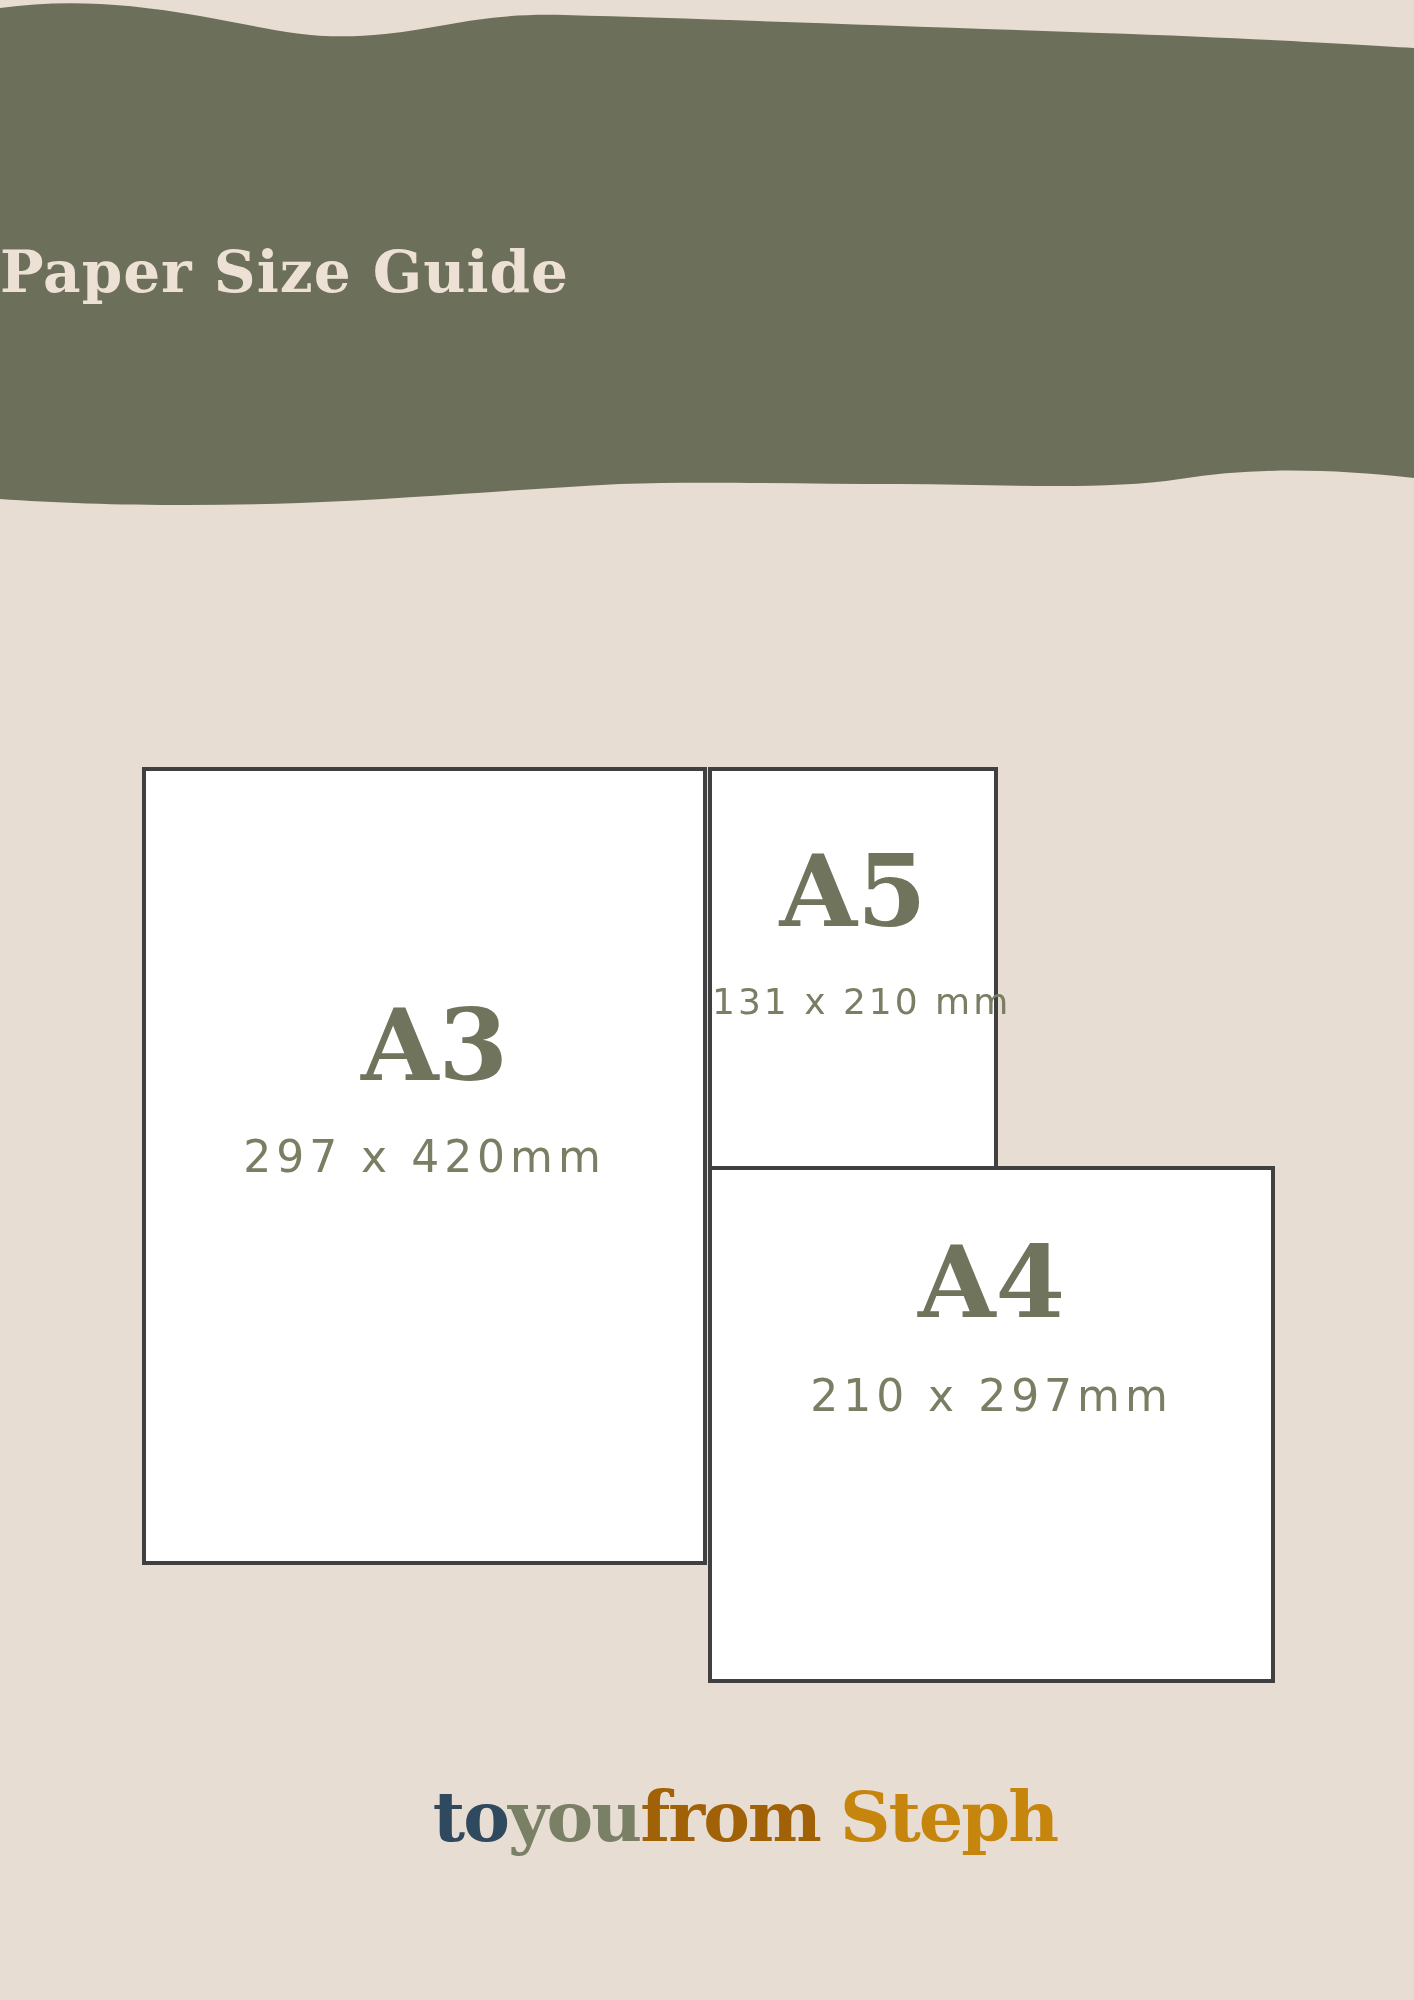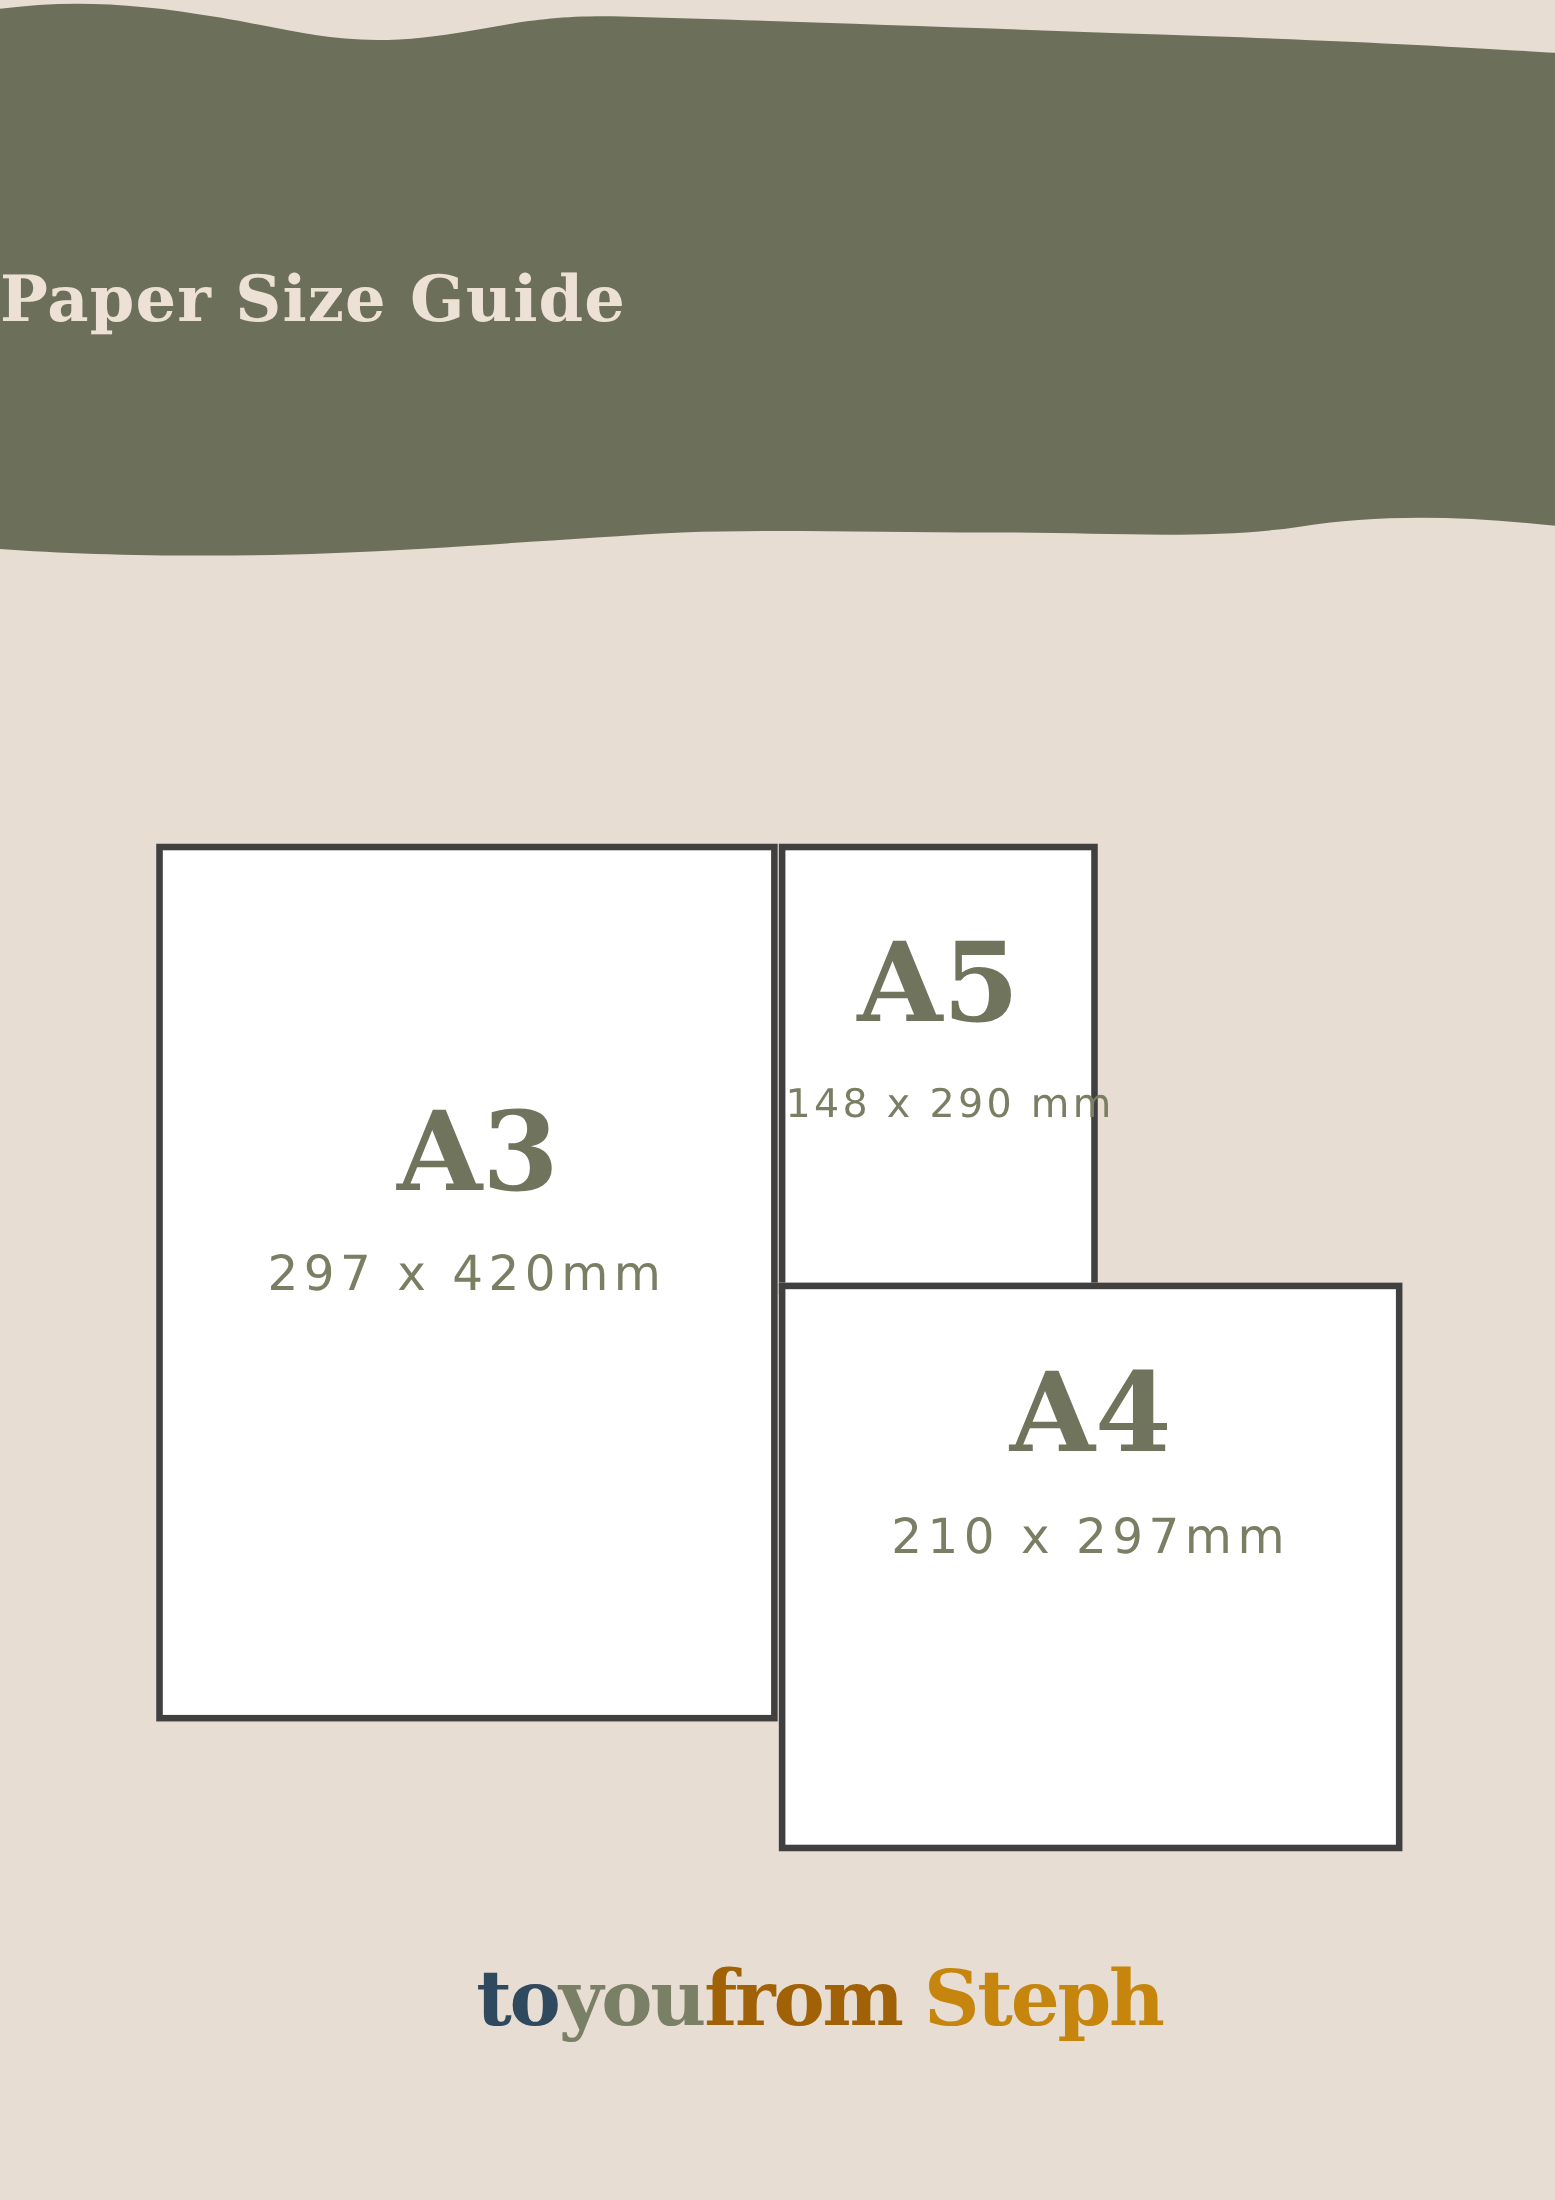--- a/index.html
+++ b/index.html
@@ -21,21 +21,21 @@
     text-align:left;
     font-family:"DejaVu Serif", serif;
     font-weight:bold;
     font-size:58px;
     letter-spacing:1px;
     color:#EDE1D6;
   }
   .paper-box {
     position:absolute;
     background:#FFFFFF;
-    border:6px solid #404040;
+    border:4px solid #404040;
     box-sizing:border-box;
   }
   .box-a3 { left:142px; top:767px;  width:565px; height:798px; }
   .box-a5 { left:708px; top:767px;  width:290px; height:410px; }
   .box-a4 { left:708px; top:1166px; width:567px; height:517px; }
   .paper-label {
     position:absolute; left:0; right:0;
     text-align:center;
     font-family:"DejaVu Serif", serif;
     font-weight:bold;
@@ -96,21 +96,21 @@
 
   <div class="page-title">Paper Size Guide</div>
 
   <div class="paper-box box-a3">
     <div class="paper-label">A3</div>
     <div class="paper-dims">297 x 420mm</div>
   </div>
 
   <div class="paper-box box-a5">
     <div class="paper-label">A5</div>
-    <div class="paper-dims">148 x 290 mm</div>
+    <div class="paper-dims">131 x 210 mm</div>
   </div>
 
   <div class="paper-box box-a4">
     <div class="paper-label">A4</div>
     <div class="paper-dims">210 x 297mm</div>
   </div>
 
   <div class="logo">
     <span style="color: rgb(47, 73, 94);">to</span><span style="color: rgb(122, 128, 102);">you</span><span style="color: #a16207;">from</span><span style="color: rgb(198, 134, 14); margin-left: 20px;">Steph</span>
   </div>

